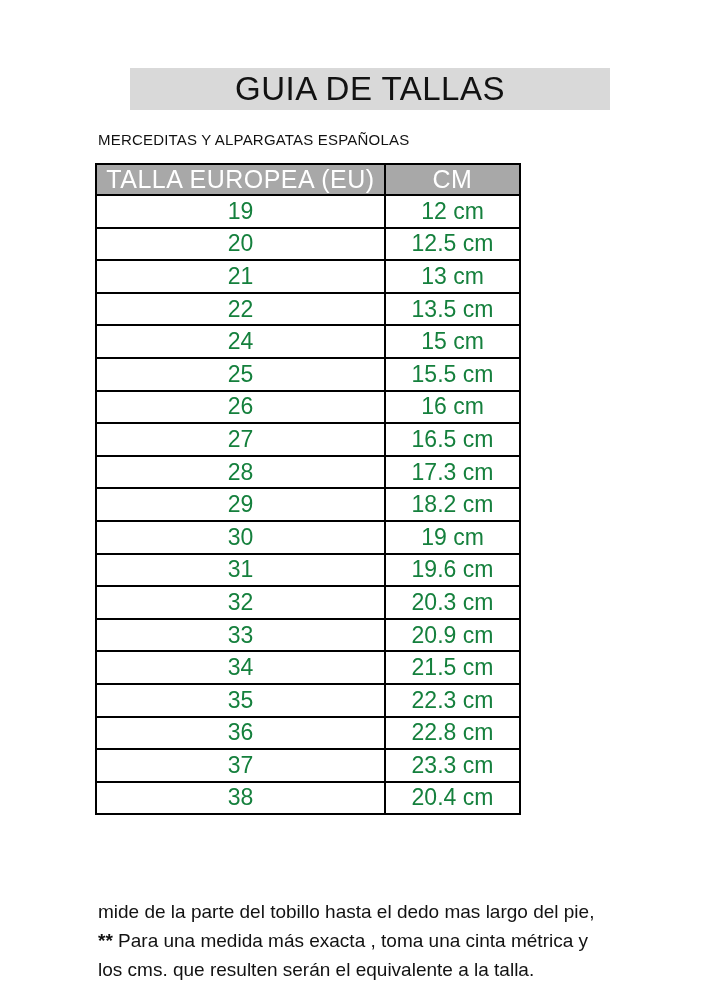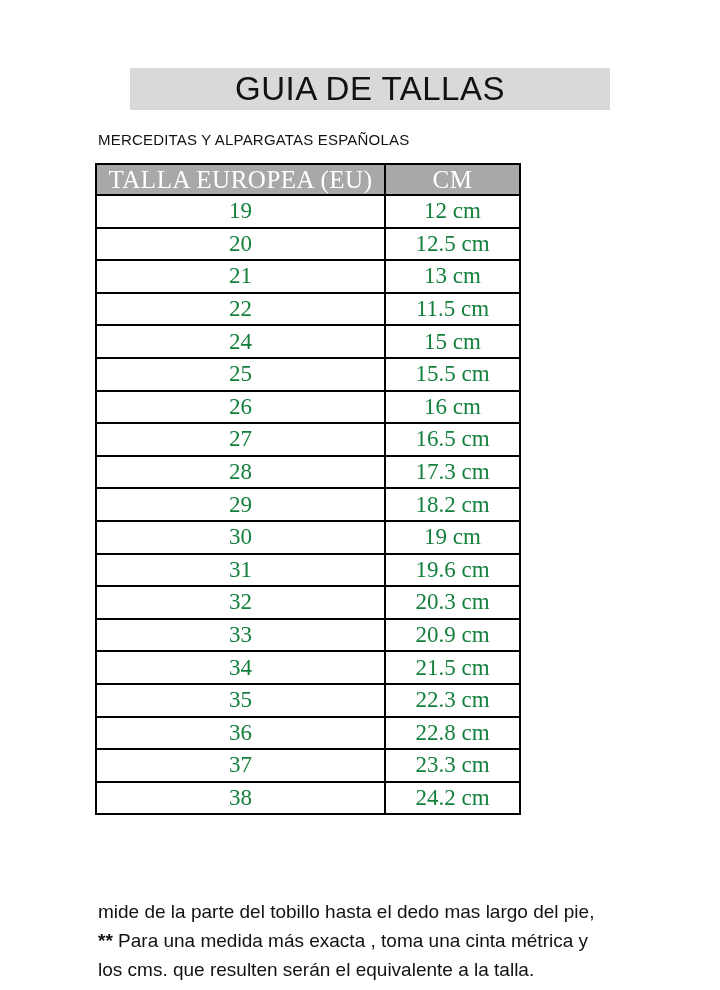--- a/index.html
+++ b/index.html
@@ -53,21 +53,20 @@
     white-space: nowrap;
     color: #121212;
   }
   table.size-table {
     position: absolute;
     left: 95px;
     top: 163px;
     width: 424px;
     border-collapse: collapse;
     table-layout: fixed;
-    font-family: Liberation Serif, serif;
   }
   .size-table col.col-eu { width: 289px; }
   .size-table col.col-cm { width: 135px; }
   .size-table th, .size-table td {
     border: 2px solid var(--border);
     text-align: center;
     vertical-align: middle;
     padding: 0;
   }
   .size-table th {
@@ -125,21 +124,21 @@
       <tr>
           <td>20</td>
           <td>12.5 cm</td>
         </tr>
       <tr>
           <td>21</td>
           <td>13 cm</td>
         </tr>
       <tr>
           <td>22</td>
-          <td>11.5 cm</td>
+          <td>13.5 cm</td>
         </tr>
       <tr>
           <td>24</td>
           <td>15 cm</td>
         </tr>
       <tr>
           <td>25</td>
           <td>15.5 cm</td>
         </tr>
       <tr>
@@ -185,21 +184,21 @@
       <tr>
           <td>36</td>
           <td>22.8 cm</td>
         </tr>
       <tr>
           <td>37</td>
           <td>23.3 cm</td>
         </tr>
       <tr>
           <td>38</td>
-          <td>24.2 cm</td>
+          <td>20.4 cm</td>
         </tr>
     </tbody>
   </table>
 
   <div class="footnote">
     <div>mide de la parte del tobillo hasta el dedo mas largo del pie,</div>
     <div><span class="marker">**</span> <span>Para una medida más exacta , toma una cinta métrica y</span></div>
     <div>los cms. que resulten serán el equivalente a la talla.</div>
   </div>
 

